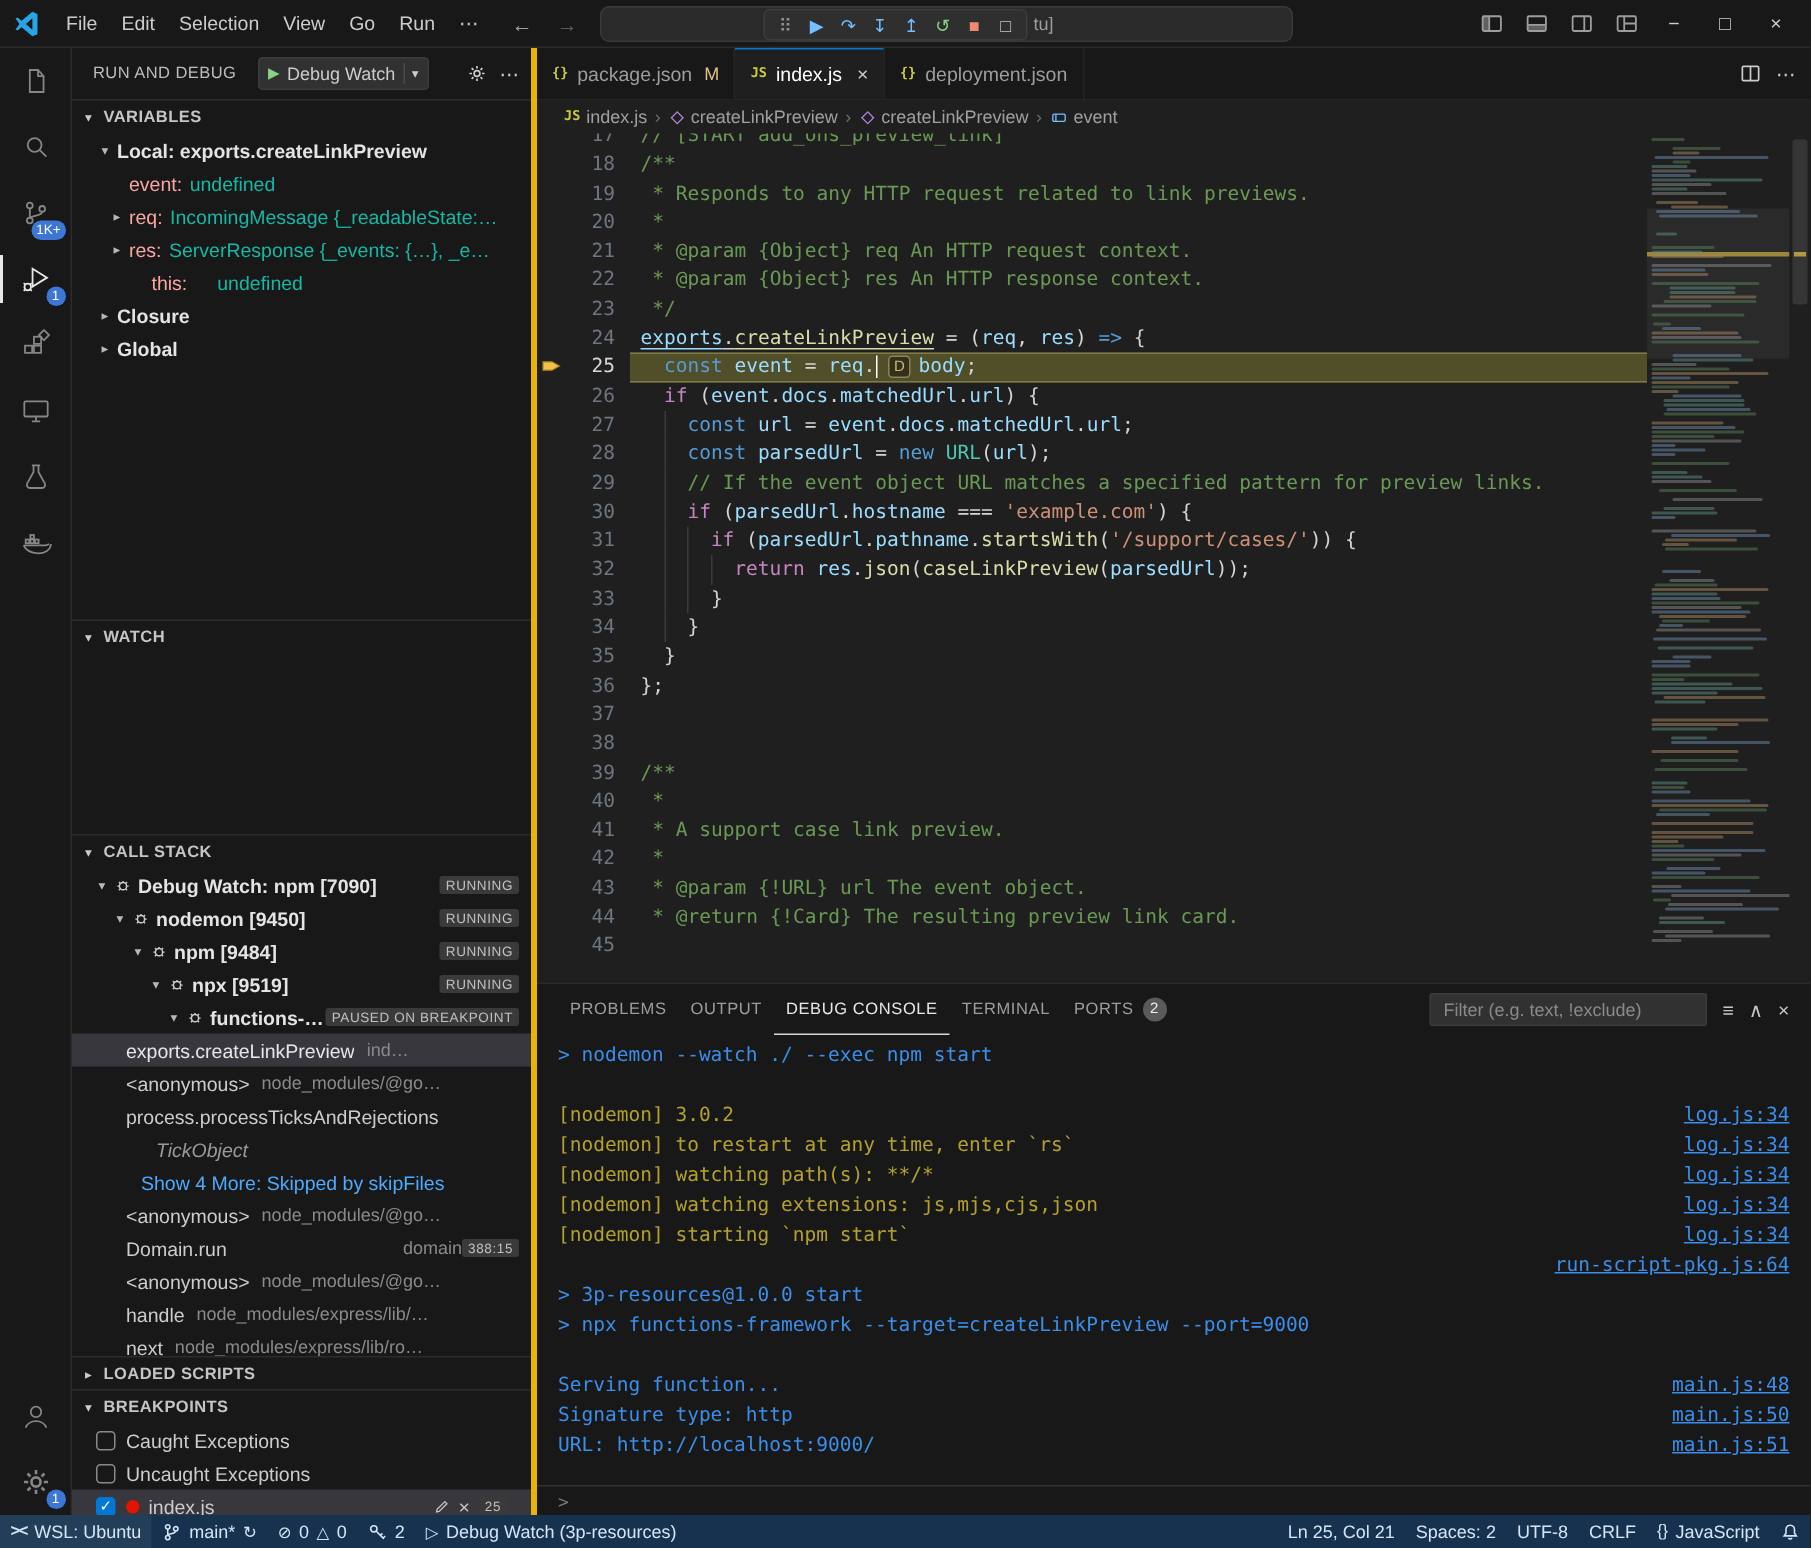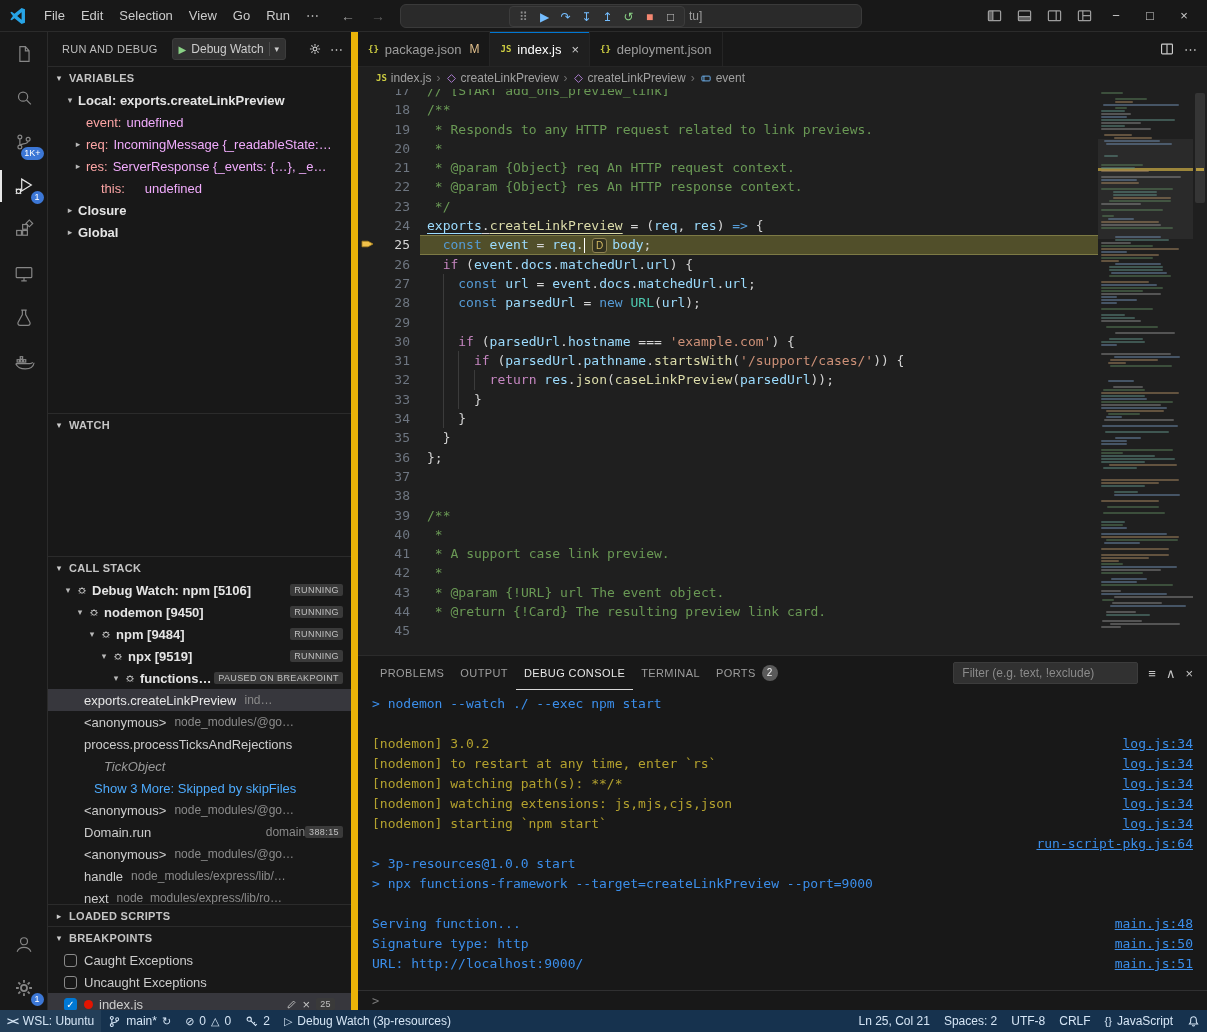--- a/index.html
+++ b/index.html
@@ -25,40 +25,40 @@
   .activitybar{position:absolute;top:32px;left:0;width:48px;bottom:22px;background:#181818;border-right:1px solid #2b2b2b;display:flex;flex-direction:column;align-items:center;z-index:5}
   .ab-btn{width:48px;height:44px;display:flex;align-items:center;justify-content:center;color:#868686;position:relative}
   .ab-btn.active{color:#e7e7e7}
   .ab-btn.active::before{content:"";position:absolute;left:0;top:6px;bottom:6px;width:2px;background:#e7e7e7}
   .ab-badge{position:absolute;right:4px;bottom:4px;background:#3c77d6;color:#fff;font-size:9px;line-height:13px;height:13px;min-width:13px;text-align:center;border-radius:8px;padding:0 3px}
   .ab-bottom{margin-top:auto;display:flex;flex-direction:column;align-items:center}
   .icn svg path,.icn svg circle,.icn svg rect{fill:none;stroke:currentColor;stroke-width:1.3}
   .icn{display:inline-flex;align-items:center;justify-content:center}
 
   
-  .sidebar{position:absolute;top:32px;left:48px;width:310px;bottom:22px;background:#181818;border-right:7px solid #eab308;display:flex;flex-direction:column;overflow:hidden;z-index:4}
+  .sidebar{position:absolute;top:32px;left:48px;width:310px;bottom:22px;background:#181818;border-right:4px solid #eab308;display:flex;flex-direction:column;overflow:hidden;z-index:4}
   .sb-header{height:34px;display:flex;align-items:center;padding:0 8px 0 14px;flex:none}
   .sb-title{font-size:11px;color:#bdbdbd;letter-spacing:.3px;white-space:nowrap}
   .launch{margin-left:14px;height:22px;display:flex;align-items:center;background:#313131;border:1px solid #3c3c3c;border-radius:3px;padding:0 6px;gap:5px}
   .launch .play{color:#89d185;font-size:10px}
   .launch .lbl{font-size:12px;color:#cccccc;white-space:nowrap}
   .launch .sep{width:1px;height:14px;background:#4a4a4a}
   .launch .chev{font-size:9px;color:#cccccc}
   .sb-actions{margin-left:auto;display:flex;gap:8px;color:#cccccc;align-items:center}
   .pane{display:flex;flex-direction:column;overflow:hidden;flex:none;border-top:1px solid #2b2b2b}
   .pane-head{height:22px;display:flex;align-items:center;padding-left:4px;gap:3px;flex:none}
   .pane-head .tw{width:14px;text-align:center;font-size:9px;color:#cccccc}
   .pane-head .cap{font-size:11px;font-weight:bold;color:#c5c5c5;letter-spacing:.3px}
   .pane-body{overflow:hidden;flex:1}
   .trow{height:22px;display:flex;align-items:center;font-size:13px;white-space:nowrap;overflow:hidden}
   .trow.selected{background:#37373d}
   .tw9{width:16px;flex:none;text-align:center;font-size:9px;color:#b8b8b8}
   .bold{font-weight:bold;color:#e4e4e4}
   .vname{color:#fca5a5}
-  .vval{color:#f0abfc;margin-left:5px;overflow:hidden;text-overflow:ellipsis}
+  .vval{color:#14b8a6;margin-left:5px;overflow:hidden;text-overflow:ellipsis}
   .badge-pill{font-size:9px;color:#c0c0c0;background:#3a3a3a;border-radius:2px;padding:1px 4px;margin-left:auto;margin-right:8px;flex:none;letter-spacing:.4px}
   .frame-name{color:#cccccc;overflow:hidden;text-overflow:ellipsis}
   .frame-detail{color:#8a8a8a;font-size:12px;margin-left:8px;overflow:hidden;text-overflow:ellipsis;flex:1}
   .frame.has-badge .frame-detail{text-align:right}
   .lbl-italic{color:#9a9a9a;font-style:italic}
   .link-blue{color:#4daafc}
   .checkbox{width:13px;height:13px;border:1px solid #8a8a8a;border-radius:3px;flex:none;margin-right:7px;display:flex;align-items:center;justify-content:center;font-size:10px;color:#fff}
   .checkbox.checked{background:#0078d4;border-color:#0078d4}
   .bp-dot{width:9px;height:9px;border-radius:50%;background:#e51400;flex:none;margin-right:6px}
   .row-actions{margin-left:auto;display:flex;align-items:center;gap:6px;padding-right:8px;color:#c5c5c5}
@@ -363,21 +363,21 @@
       </div>
     <div class="pane-body">
         <div class="trow" style="padding-left: 12px;">
           <span class="tw9">▾</span>
           <span class="icn">
             <svg width="12" height="12" viewBox="0 0 16 16">
               <circle cx="8" cy="9" r="3.2"></circle>
               <path d="M8 5.8V4.4 M4.8 9H3 M13 9h-1.8 M5.6 6.6L4.4 5.4 M10.4 6.6l1.2-1.2 M5.6 11.4l-1.2 1.2 M10.4 11.4l1.2 1.2"></path>
             </svg>
           </span>
-          <span class="bold" style="margin-left: 4px; overflow: hidden; text-overflow: ellipsis;">Debug Watch: npm [5106]</span>
+          <span class="bold" style="margin-left: 4px; overflow: hidden; text-overflow: ellipsis;">Debug Watch: npm [7090]</span>
           <span class="badge-pill">RUNNING</span>
         </div>
         <div class="trow" style="padding-left: 24px;">
           <span class="tw9">▾</span>
           <span class="icn">
             <svg width="12" height="12" viewBox="0 0 16 16">
               <circle cx="8" cy="9" r="3.2"></circle>
               <path d="M8 5.8V4.4 M4.8 9H3 M13 9h-1.8 M5.6 6.6L4.4 5.4 M10.4 6.6l1.2-1.2 M5.6 11.4l-1.2 1.2 M10.4 11.4l1.2 1.2"></path>
             </svg>
           </span>
@@ -425,21 +425,21 @@
           <span class="frame-name">&lt;anonymous&gt;</span>
           <span class="frame-detail">node_modules/@go…</span>
         </div>
         <div class="trow frame" style="padding-left: 36px;">
           <span class="frame-name">process.processTicksAndRejections</span>
         </div>
         <div class="trow frame" style="padding-left: 56px;">
           <span class="lbl-italic">TickObject</span>
         </div>
         <div class="trow frame" style="padding-left: 46px;">
-          <span class="link-blue">Show 3 More: Skipped by skipFiles</span>
+          <span class="link-blue">Show 4 More: Skipped by skipFiles</span>
         </div>
         <div class="trow frame" style="padding-left: 36px;">
           <span class="frame-name">&lt;anonymous&gt;</span>
           <span class="frame-detail">node_modules/@go…</span>
         </div>
         <div class="trow frame has-badge" style="padding-left: 36px; align-items: center;">
           <span class="frame-name">Domain.run</span>
           <span class="frame-detail">domain</span>
           <span class="badge-pill">388:15</span>
         </div>
@@ -605,21 +605,21 @@
           <div class="code-line"><span class="tk-c"> * Responds to any HTTP request related to link previews.</span></div>
           <div class="code-line"><span class="tk-c"> *</span></div>
           <div class="code-line"><span class="tk-c"> * @param {Object} req An HTTP request context.</span></div>
           <div class="code-line"><span class="tk-c"> * @param {Object} res An HTTP response context.</span></div>
           <div class="code-line"><span class="tk-c"> */</span></div>
           <div class="code-line"><span class="tk-v tk-u">exports</span><span class="tk-d tk-u">.</span><span class="tk-f tk-u">createLinkPreview</span><span class="tk-d"> = (</span><span class="tk-v">req</span><span class="tk-d">, </span><span class="tk-v">res</span><span class="tk-d">) </span><span class="tk-b">=&gt;</span><span class="tk-d"> {</span></div>
           <div class="code-line current"><span class="ind-u"></span><span class="tk-b">const </span><span class="tk-v">event</span><span class="tk-d"> = </span><span class="tk-v">req</span><span class="tk-d">.</span><span class="tk-CUR"></span><span class="tk-BOX">D</span><span class="tk-v">body</span><span class="tk-d">;</span></div>
           <div class="code-line"><span class="ind-u"></span><span class="tk-k">if</span><span class="tk-d"> (</span><span class="tk-v">event</span><span class="tk-d">.</span><span class="tk-v">docs</span><span class="tk-d">.</span><span class="tk-v">matchedUrl</span><span class="tk-d">.</span><span class="tk-v">url</span><span class="tk-d">) {</span></div>
           <div class="code-line"><span class="ind-u"></span><span class="ind-u g"></span><span class="tk-b">const </span><span class="tk-v">url</span><span class="tk-d"> = </span><span class="tk-v">event</span><span class="tk-d">.</span><span class="tk-v">docs</span><span class="tk-d">.</span><span class="tk-v">matchedUrl</span><span class="tk-d">.</span><span class="tk-v">url</span><span class="tk-d">;</span></div>
           <div class="code-line"><span class="ind-u"></span><span class="ind-u g"></span><span class="tk-b">const </span><span class="tk-v">parsedUrl</span><span class="tk-d"> = </span><span class="tk-b">new </span><span class="tk-t2">URL</span><span class="tk-d">(</span><span class="tk-v">url</span><span class="tk-d">);</span></div>
-          <div class="code-line"><span class="ind-u"></span><span class="ind-u g"></span></div>
+          <div class="code-line"><span class="ind-u"></span><span class="ind-u g"></span><span class="tk-c">// If the event object URL matches a specified pattern for preview links.</span></div>
           <div class="code-line"><span class="ind-u"></span><span class="ind-u g"></span><span class="tk-k">if</span><span class="tk-d"> (</span><span class="tk-v">parsedUrl</span><span class="tk-d">.</span><span class="tk-v">hostname</span><span class="tk-d"> === </span><span class="tk-s">'example.com'</span><span class="tk-d">) {</span></div>
           <div class="code-line"><span class="ind-u"></span><span class="ind-u g"></span><span class="ind-u g"></span><span class="tk-k">if</span><span class="tk-d"> (</span><span class="tk-v">parsedUrl</span><span class="tk-d">.</span><span class="tk-v">pathname</span><span class="tk-d">.</span><span class="tk-f">startsWith</span><span class="tk-d">(</span><span class="tk-s">'/support/cases/'</span><span class="tk-d">)) {</span></div>
           <div class="code-line"><span class="ind-u"></span><span class="ind-u g"></span><span class="ind-u g"></span><span class="ind-u g"></span><span class="tk-k">return</span><span class="tk-d"> </span><span class="tk-v">res</span><span class="tk-d">.</span><span class="tk-f">json</span><span class="tk-d">(</span><span class="tk-f">caseLinkPreview</span><span class="tk-d">(</span><span class="tk-v">parsedUrl</span><span class="tk-d">));</span></div>
           <div class="code-line"><span class="ind-u"></span><span class="ind-u g"></span><span class="ind-u g"></span><span class="tk-d">}</span></div>
           <div class="code-line"><span class="ind-u"></span><span class="ind-u g"></span><span class="tk-d">}</span></div>
           <div class="code-line"><span class="ind-u"></span><span class="tk-d">}</span></div>
           <div class="code-line"><span class="tk-d">};</span></div>
           <div class="code-line"></div>
           <div class="code-line"></div>
           <div class="code-line"><span class="tk-c">/**</span></div>

